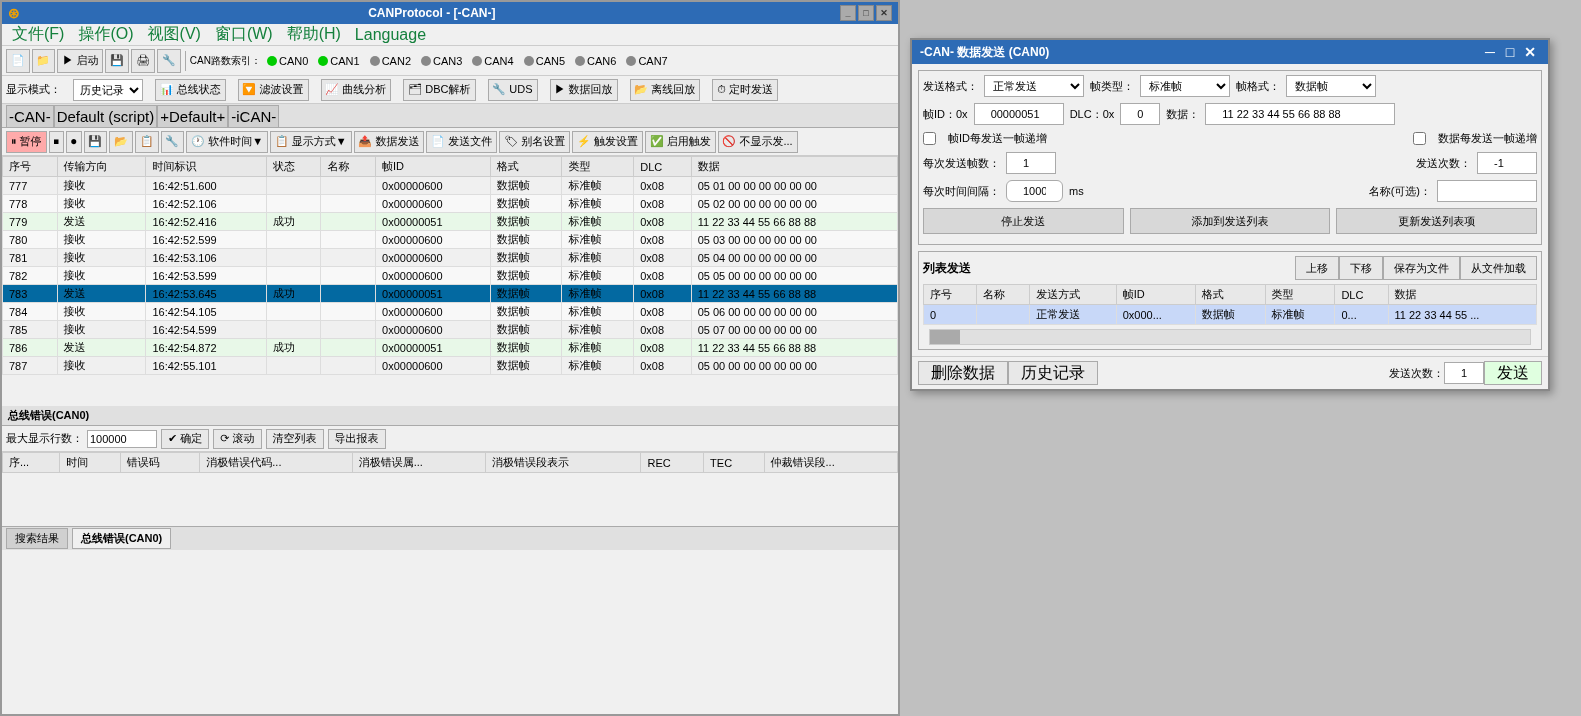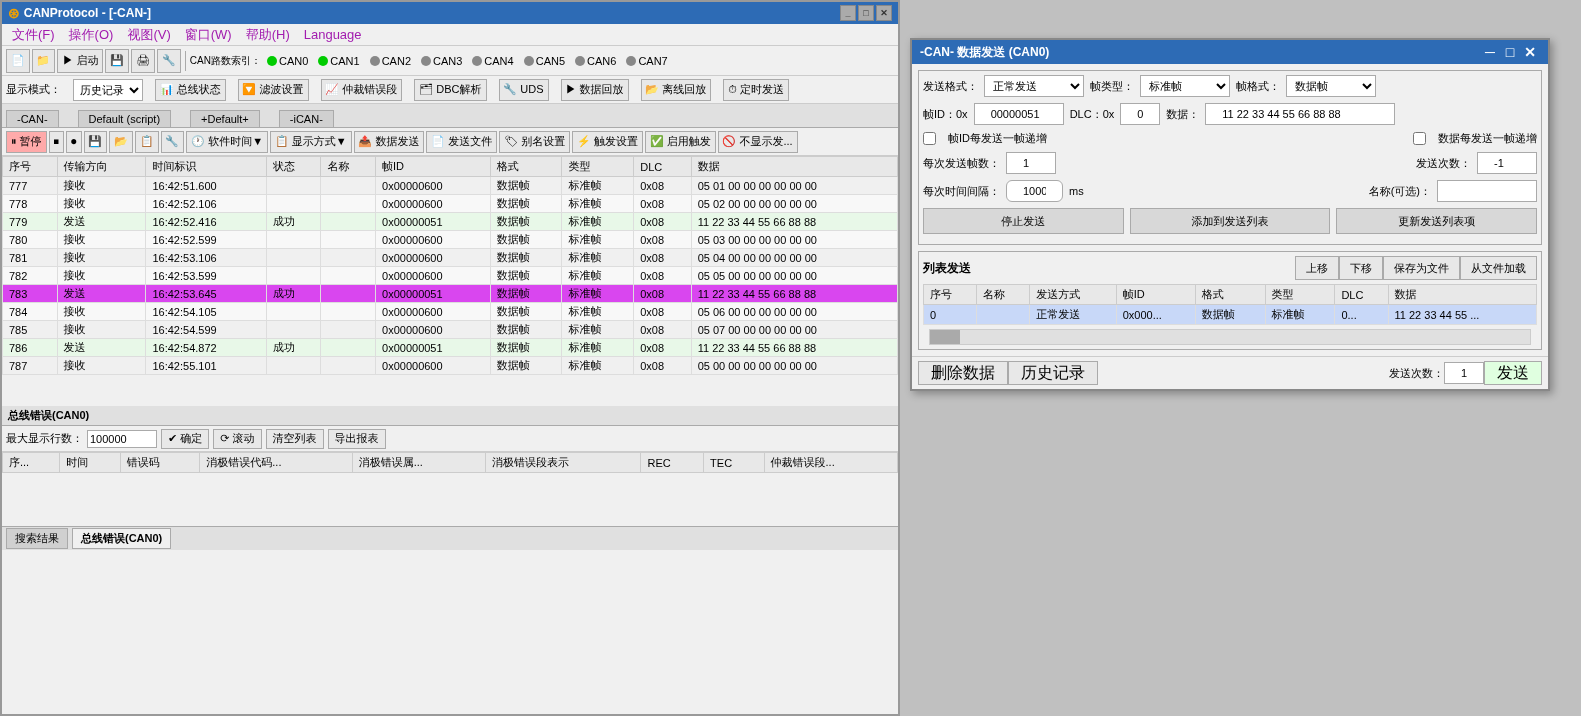--- a/index.html
+++ b/index.html
@@ -4,45 +4,45 @@
   <style>
     * { box-sizing: border-box; margin: 0; padding: 0; }
     body { font-family: 'Microsoft YaHei', SimSun, Arial, sans-serif; font-size: 12px; background: #c0c0c0; overflow: hidden; }
     
     
     .main-window { width: 900px; height: 716px; background: #f0f0f0; border: 2px solid #999; position: absolute; top: 0; left: 0; }
     
     
     .title-bar { background: #2d6bb5; color: white; height: 22px; display: flex; align-items: center; padding: 0 6px; font-size: 12px; font-weight: bold; }
     .title-bar-icon { margin-right: 4px; color: #f0a000; font-size: 14px; }
-    .title-bar-title { flex: 1; }
+    .title-bar-title { flex: 1; text-align: center; }
     .title-bar-controls { display: flex; gap: 2px; }
     .title-bar-btn { width: 16px; height: 16px; background: #aaa; border: 1px solid #888; font-size: 9px; display: flex; align-items: center; justify-content: center; cursor: pointer; color: #333; }
 
     
     .menu-bar { background: #f0f0f0; height: 22px; display: flex; align-items: center; border-bottom: 1px solid #ccc; padding: 0 4px; gap: 2px; }
-    .menu-item { padding: 2px 6px; font-size: 13px; cursor: pointer; color: #a21caf; }
+    .menu-item { padding: 2px 6px; font-size: 16px; cursor: pointer; color: #15803d; }
 
     
     .toolbar { background: #f0f0f0; height: 30px; display: flex; align-items: center; padding: 2px 4px; border-bottom: 1px solid #ccc; gap: 2px; }
     .toolbar-btn { height: 24px; padding: 0 4px; background: #e8e8e8; border: 1px solid #aaa; cursor: pointer; display: flex; align-items: center; gap: 2px; font-size: 11px; white-space: nowrap; }
     .toolbar-sep { width: 1px; height: 20px; background: #aaa; margin: 0 2px; }
     .can-tab { display: flex; align-items: center; gap: 2px; font-size: 11px; padding: 0 4px; }
     .can-dot { width: 10px; height: 10px; border-radius: 50%; display: inline-block; }
     .can-dot.green { background: #00cc00; }
     .can-dot.gray { background: #888; }
 
     
     .toolbar2 { background: #f0f0f0; height: 28px; display: flex; align-items: center; padding: 2px 4px; border-bottom: 1px solid #ccc; gap: 12px; }
     .display-select { height: 22px; font-size: 11px; border: 1px solid #aaa; background: #fff; padding: 0 2px; }
     .toolbar2-btn { height: 22px; padding: 0 4px; background: #e8e8e8; border: 1px solid #aaa; cursor: pointer; font-size: 11px; white-space: nowrap; display: flex; align-items: center; gap: 2px; }
 
     
     .tab-strip { display: flex; align-items: flex-end; height: 24px; padding: 0 4px; background: #e0e0e0; border-bottom: 1px solid #aaa; }
-    .tab { padding: 2px 10px; background: #d0d0d0; border: 1px solid #aaa; border-bottom: none; font-size: 11px; cursor: pointer; margin-right: 19px; }
+    .tab { padding: 2px 2px; background: #d0d0d0; border: 1px solid #aaa; border-bottom: none; font-size: 15px; cursor: pointer; margin-right: 0; }
 
     
     .toolbar3 { background: #f0f0f0; height: 28px; display: flex; align-items: center; padding: 2px 4px; border-bottom: 1px solid #ccc; gap: 2px; flex-wrap: nowrap; overflow: hidden; }
     .toolbar3-btn { height: 22px; padding: 0 4px; background: #e8e8e8; border: 1px solid #aaa; cursor: pointer; font-size: 11px; white-space: nowrap; display: flex; align-items: center; gap: 2px; }
     .data-table { width: 100%; border-collapse: collapse; font-size: 11px; }
     .data-table th { background: #e8e8e8; border: 1px solid #ccc; padding: 2px 6px; text-align: left; font-weight: normal; position: sticky; top: 0; }
     .data-table td { border: 1px solid #ddd; padding: 1px 6px; white-space: nowrap; }
     .data-table tr:nth-child(even) { background: #f8f8f8; }
     .error-title { background: #e0e0e0; padding: 2px 6px; font-size: 11px; font-weight: bold; border-bottom: 1px solid #aaa; }
     .error-toolbar { background: #f0f0f0; height: 26px; display: flex; align-items: center; padding: 2px 4px; border-bottom: 1px solid #ccc; gap: 4px; font-size: 11px; }
@@ -152,21 +152,21 @@
     </div>
   </div>
 
   <div class="toolbar2">
     <span style="font-size:11px;">显示模式：</span>
     <select class="display-select">
       <option>历史记录</option>
     </select>
     <button class="toolbar2-btn">📊 总线状态</button>
     <button class="toolbar2-btn">🔽 滤波设置</button>
-    <button class="toolbar2-btn">📈 仲裁错误段</button>
+    <button class="toolbar2-btn">📈 曲线分析</button>
     <button class="toolbar2-btn">🗂 DBC解析</button>
     <button class="toolbar2-btn">🔧 UDS</button>
     <button class="toolbar2-btn">▶ 数据回放</button>
     <button class="toolbar2-btn">📂 离线回放</button>
     <button class="toolbar2-btn">⏱ 定时发送</button>
   </div>
 
   <div class="tab-strip">
     <div class="tab">-CAN-</div>
     <div class="tab">Default (script)</div>
@@ -276,21 +276,21 @@
               <td>接收</td>
               <td>16:42:53.599</td>
               <td></td>
               <td></td>
               <td>0x00000600</td>
               <td>数据帧</td>
               <td>标准帧</td>
               <td>0x08</td>
               <td>05 05 00 00 00 00 00 00</td>
             </tr>
-            <tr style="background: #d946ef; padding-left: 12px;">
+            <tr style="background: #0369a1; padding-left: 12px;">
               <td>783</td>
               <td>发送</td>
               <td>16:42:53.645</td>
               <td>成功</td>
               <td></td>
               <td>0x00000051</td>
               <td>数据帧</td>
               <td>标准帧</td>
               <td>0x08</td>
               <td>11 22 33 44 55 66 88 88</td>

